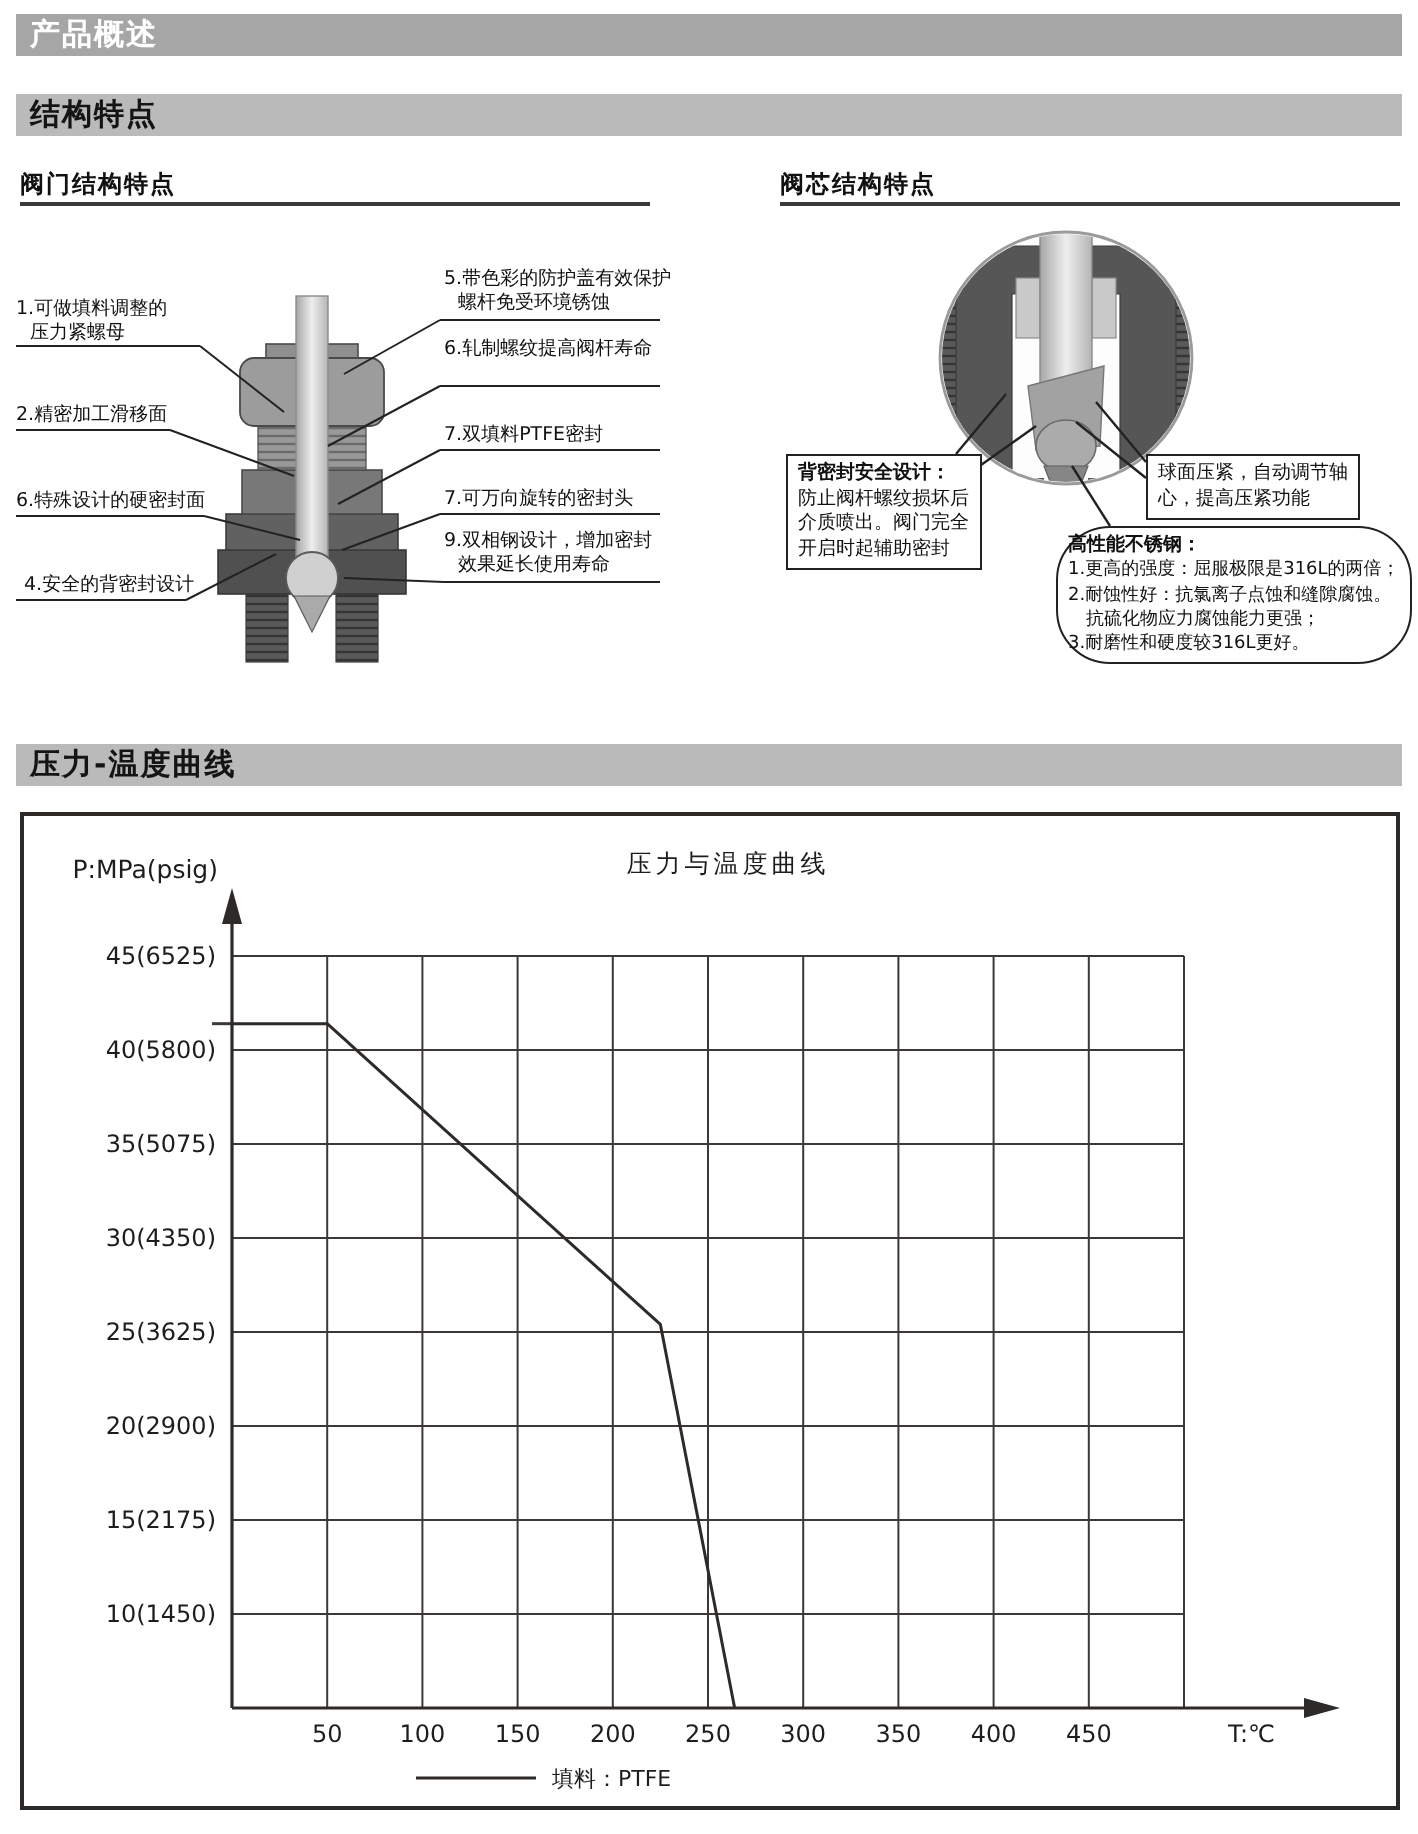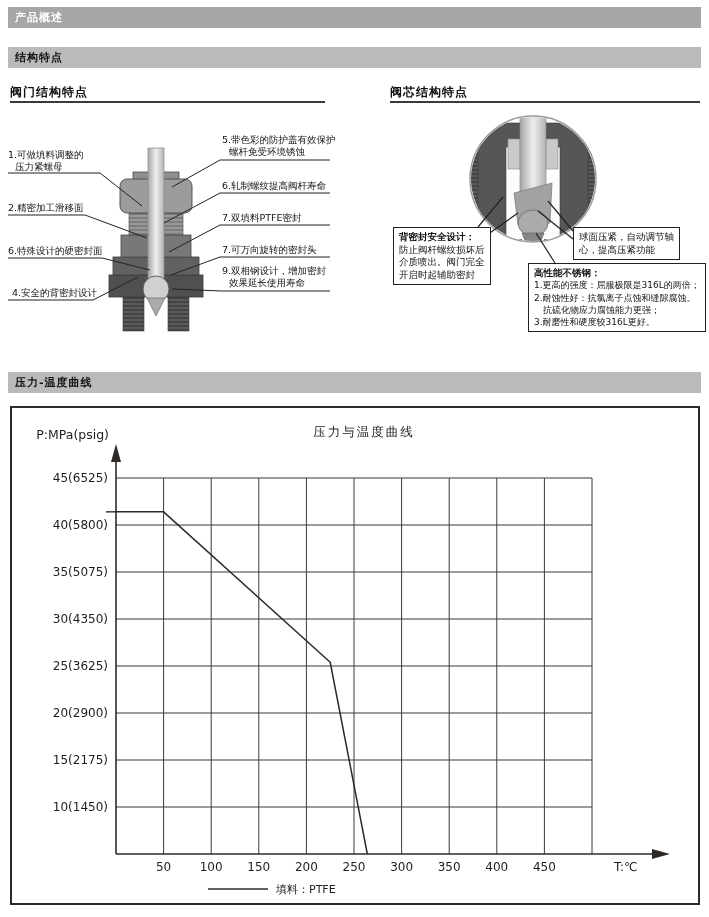--- a/index.html
+++ b/index.html
@@ -4,38 +4,38 @@
 <style>
   html,body{margin:0;padding:0;background:#e8e8e8;}
   .page{
     position:relative;width:709px;height:917px;background:#ffffff;
     font-family:"DejaVu Sans","Liberation Sans",sans-serif;color:#1a1a1a;
     overflow:hidden;margin:0 auto;
   }
   .section-bar{
     position:absolute;left:8px;width:693px;height:21px;
     display:flex;align-items:center;padding-left:7px;box-sizing:border-box;
-    font-size:11px;font-weight:bold;letter-spacing:1px;
+    font-size:15px;font-weight:bold;letter-spacing:1px;
   }
   .bar-dark{background:var(--bar1-bg,#a6a6a6);color:var(--bar1-text,#fff);}
   .bar-light{background:var(--bar2-bg,#bababa);color:var(--bar2-text,#141414);}
   .subhead{position:absolute;top:84px;font-size:12px;font-weight:bold;color:#111;letter-spacing:1px;}
   .subrule{position:absolute;top:101px;height:2px;background:#3a3a3a;}
   .diag{position:absolute;top:105px;height:255px;}
   .diag svg{position:absolute;left:0;top:0;}
   .vlabel{position:absolute;font-size:9.5px;line-height:12px;color:#111;white-space:nowrap;}
   .vlabel .ind{padding-left:7px;display:block;}
   .cbox{
     position:absolute;border:1px solid #222;background:#fff;
     padding:3px 5px;font-size:9.5px;line-height:12.5px;color:#111;white-space:nowrap;
     width:max-content;
   }
   .cbox b{display:block;font-size:9.5px;}
   .cbox .ind{padding-left:9px;display:block;}
-  .cbox-small{font-size:9px;line-height:12.3px;}
+  .cbox-small{font-size:9px;line-height:12.3px;border-radius:27px;}
   .chartbox{
     position:absolute;left:10px;top:406px;width:690px;height:499px;
     border:2px solid #2e2a28;box-sizing:border-box;background:#fff;
   }
   svg text{font-family:"DejaVu Sans","Liberation Sans",sans-serif;}
 </style>
 </head>
 <body>
 
 <div class="page">
@@ -107,21 +107,21 @@
       <span>1.可做填料调整的</span>
       <span class="ind">压力紧螺母</span>
     </div>
     <div class="vlabel" style="left:8px;top:97px">2.精密加工滑移面</div>
     <div class="vlabel" style="left:8px;top:140px">6.特殊设计的硬密封面</div>
     <div class="vlabel" style="left:12px;top:182px">4.安全的背密封设计</div>
     <div class="vlabel" style="left:222px;top:29px">
       <span>5.带色彩的防护盖有效保护</span>
       <span class="ind">螺杆免受环境锈蚀</span>
     </div>
-    <div class="vlabel" style="left:222px;top:75px">6.轧制螺纹提高阀杆寿命</div>
+    <div class="vlabel" style="left:222px;top:64px">6.轧制螺纹提高阀杆寿命</div>
     <div class="vlabel" style="left:222px;top:107px">7.双填料PTFE密封</div>
     <div class="vlabel" style="left:222px;top:139px">7.可万向旋转的密封头</div>
     <div class="vlabel" style="left:222px;top:160px">
       <span>9.双相钢设计，增加密封</span>
       <span class="ind">效果延长使用寿命</span>
     </div>
   </div>
 
   <div class="diag" style="left:360px;width:349px">
     <svg width="349" height="255" viewBox="0 0 349 255">

